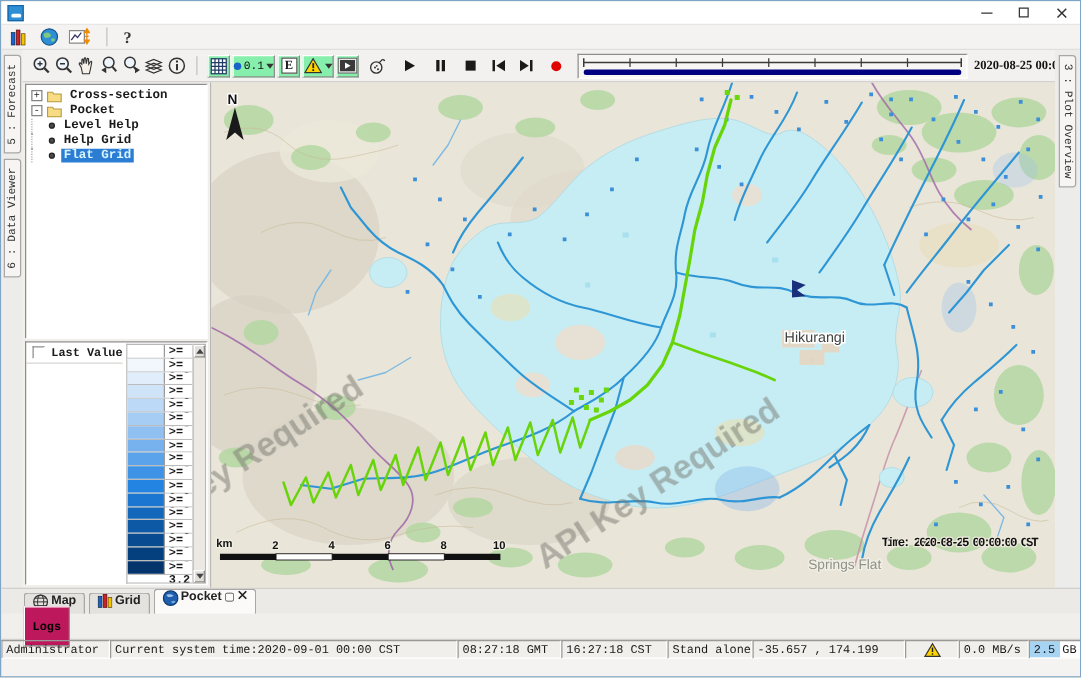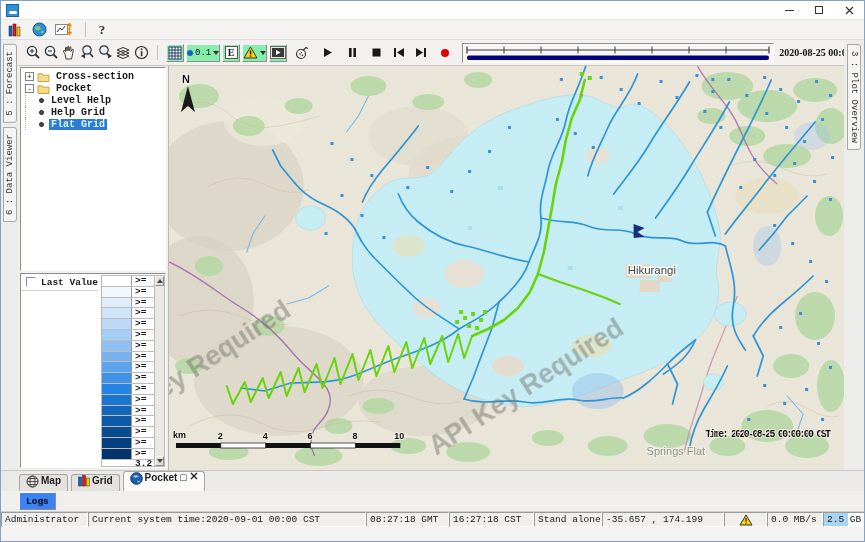--- a/index.html
+++ b/index.html
@@ -69,21 +69,21 @@
   .tri-up{width:0;height:0;border-left:3px solid transparent;border-right:3px solid transparent;border-bottom:4px solid #444;}
   .tri-dn{width:0;height:0;border-left:3px solid transparent;border-right:3px solid transparent;border-top:4px solid #444;}
   .map{flex:1;position:relative;background:#e9e5d8;overflow:hidden;border-left:1px solid #b9b8b6;}
   .map svg{position:absolute;inset:0;width:100%;height:100%;}
   
   .tabbar{height:21px;background:#eceae7;display:flex;align-items:flex-end;padding-left:18px;border-top:1px solid #c9c8c6;}
   .btab{display:flex;align-items:flex-start;gap:2px;background:#e4e2df;border:1px solid #a8a7a5;border-bottom:none;border-radius:3px 3px 0 0;height:17px;padding:0 6px;margin-right:3px;font-family:Liberation Sans, sans-serif;font-size:10px;font-weight:bold;color:#222;}
   .btab.active{background:#fbfaf8;height:20px;}
   .mini-ic{font-size:9px;color:#333;font-weight:normal;}
   .logsrow{height:20px;background:#f1efec;display:flex;align-items:center;padding-left:18px;}
-  .logs-btn{height:18px;padding:0 6px;background:#3b82f6;border:1px solid;border-color:#fff #8f8e8c #8f8e8c #fff;font-family:"Liberation Mono",monospace;font-size:9.5px;font-weight:bold;}
+  .logs-btn{height:32px;padding:0 6px;background:#be185d;border:1px solid;border-color:#fff #8f8e8c #8f8e8c #fff;font-family:"Liberation Mono",monospace;font-size:9.5px;font-weight:bold;}
   .statusbar{height:16px;background:#f0efec;display:flex;border-top:1px solid #d0cfcd;}
   .scell{height:100%;border:1px solid;border-color:#9b9a98 #ffffff #ffffff #9b9a98;font-family:"Liberation Mono",monospace;font-size:9.5px;display:flex;align-items:center;padding:0 3px;white-space:nowrap;overflow:hidden;flex:none;}
   .mem{background:linear-gradient(to right,#a8d4f4 0 58%,#ffffff 58%);}
 </style>
 </head>
 <body>
 
 <div class="window">
 
   <div class="titlebar">

